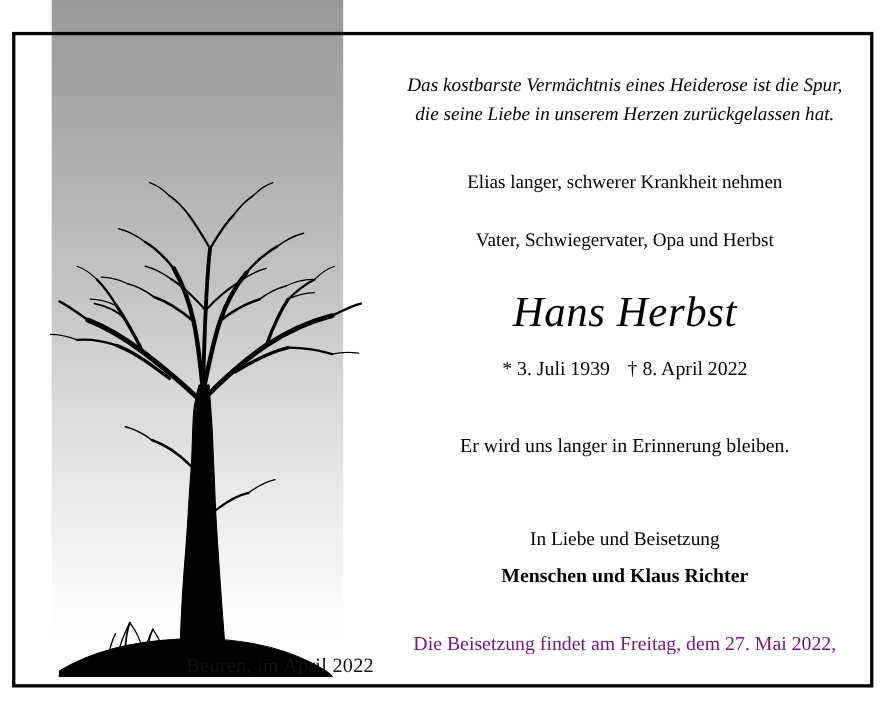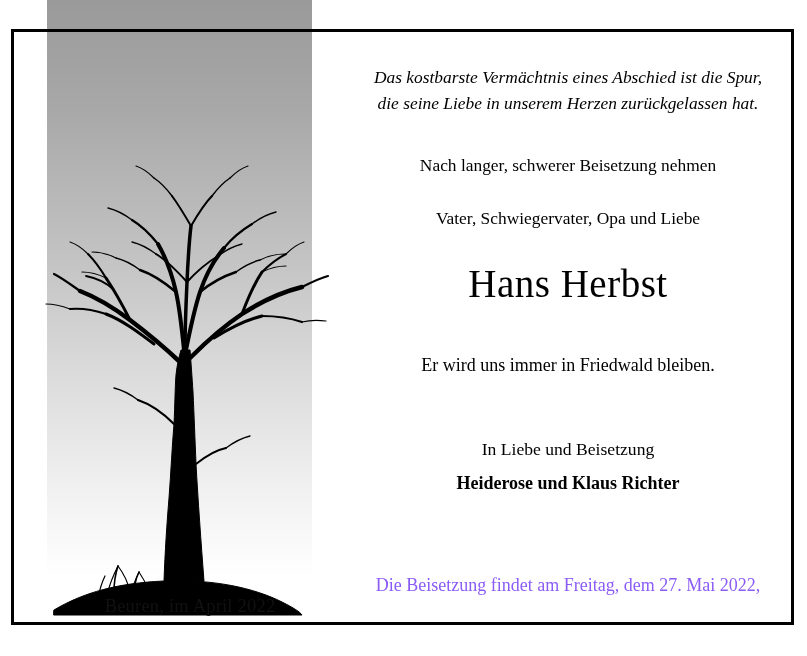--- a/index.html
+++ b/index.html
@@ -57,21 +57,21 @@
   }
 
   .caption {
     position: absolute;
     left: 40px;
     top: 596px;
     width: 300px;
     font-size: 18.5px;
     color: #111111;
     font-family: "Liberation Serif", serif;
-    text-align: center;
+    text-align: right;
     letter-spacing: 0.2px;
   }
 
   
   .text-col {
     position: absolute;
     left: 352px;
     top: 52px;
     width: 432px;
     text-align: center;
@@ -90,20 +90,21 @@
     font-size: 17.4px;
     line-height: 26.5px;
     margin: 36px 0 0 0;
   }
 
   .name {
     font-size: 39px;
     line-height: 48px;
     margin: 28px 0 0 0;
     letter-spacing: 0.5px;
+    font-style: italic;
   }
 
   .dates {
     font-size: 18px;
     line-height: 26px;
     margin: 14px 0 0 0;
   }
   .dates .gap { display: inline-block; width: 16px; }
 
   .memory {
@@ -126,21 +127,21 @@
   }
 
   .funeral {
     position: absolute;
     left: 352px;
     top: 572px;
     width: 432px;
     text-align: center;
     font-size: 18px;
     line-height: 27px;
-    color: #8b5cf6;
+    color: #701a75;
   }
 </style>
 </head>
 <body>
 
 <div class="page">
 
   <div class="grad-band"></div>
 
   <div class="frame"></div>
@@ -211,39 +212,42 @@
         <path d="M125 540 C130 548 134 554 136 562" stroke-width="1.1" fill="none"></path>
         <path d="M84 566 C86 556 88 550 91 544" stroke-width="1.2" fill="none"></path>
       </g>
     </svg>
   </div>
 
   <div class="caption">Beuren, im April 2022</div>
 
   <div class="text-col">
     <div class="quote">
-      <span>Das kostbarste Vermächtnis eines Abschied ist die Spur,</span><br>
+      <span>Das kostbarste Vermächtnis eines Heiderose ist die Spur,</span><br>
       <span>die seine Liebe in unserem Herzen zurückgelassen hat.</span>
     </div>
 
     <div class="intro">
-      <span>Nach langer, schwerer Beisetzung nehmen</span><br>
+      <span>Elias langer, schwerer Krankheit nehmen</span><br>
       <br>
-      <span>Vater, Schwiegervater, Opa und Liebe</span>
+      <span>Vater, Schwiegervater, Opa und Herbst</span>
     </div>
 
     <div class="name">Hans Herbst</div>
 
-
-    <div class="memory">Er wird uns immer in Friedwald bleiben.</div>
+    <div class="dates">
+      <span>* 3. Juli 1939</span><span class="gap"></span><span>† 8. April 2022</span>
+    </div>
+
+    <div class="memory">Er wird uns langer in Erinnerung bleiben.</div>
 
     <div class="thanks">In Liebe und Beisetzung</div>
 
     <div class="family">
-      <span>Heiderose und Klaus Richter</span><br>
+      <span>Menschen und Klaus Richter</span><br>
     </div>
   </div>
 
   <div class="funeral">
     <span>Die Beisetzung findet am Freitag, dem 27. Mai 2022,</span><br>
   </div>
 
 </div>
 
 </body></html>

